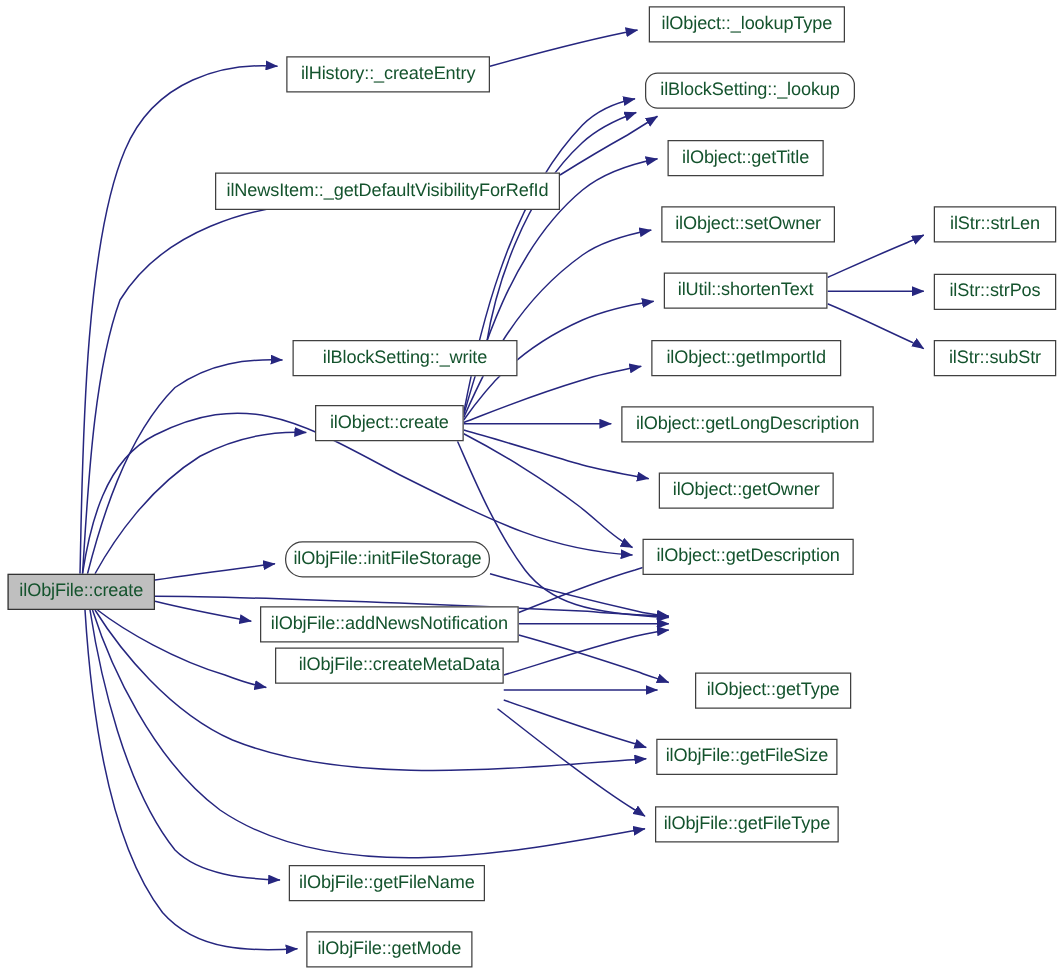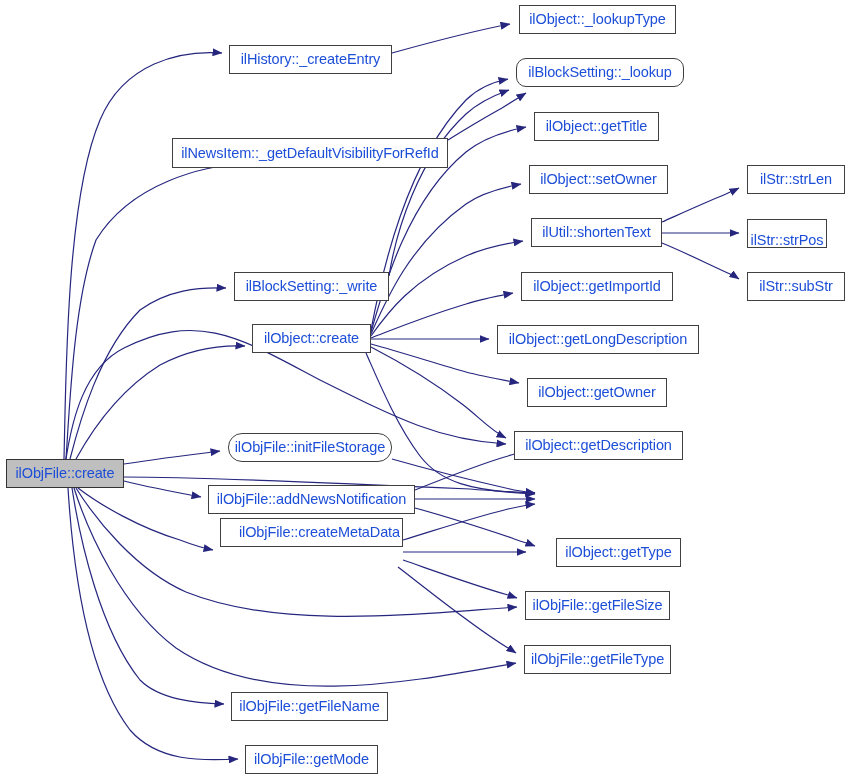--- a/index.html
+++ b/index.html
@@ -33,21 +33,21 @@
   }
   .node {
     position: absolute;
     box-sizing: border-box;
     border: 1px solid #404040;
     background: #ffffff;
     display: flex;
     align-items: center;
     justify-content: center;
     font-size: 14.5px;
-    color: #1d4ed8;
+    color: #14532d;
     line-height: 1;
     white-space: nowrap;
     letter-spacing: -0.1px;
     cursor: default;
   }
   .node.root {
     background: #bfbfbf;
     border: 1px solid #333333;
   }
   .node-label {
@@ -130,27 +130,27 @@
       </div>
       <div class="node" style="left: 531px; top: 218px; width: 131px; height: 29px;">
         <span class="node-label">ilUtil::shortenText</span>
       </div>
       <div class="node" style="left: 521px; top: 272px; width: 152px; height: 29px;">
         <span class="node-label">ilObject::getImportId</span>
       </div>
       <div class="node" style="left: 747px; top: 165px; width: 98px; height: 29px; text-align: right;">
         <span class="node-label">ilStr::strLen</span>
       </div>
-      <div class="node" style="left: 747px; top: 219px; width: 80px; height: 29px; align-items: flex-end;">
+      <div class="node" style="left: 747px; top: 219px; width: 98px; height: 29px;">
         <span class="node-label">ilStr::strPos</span>
       </div>
       <div class="node" style="left: 747px; top: 272px; width: 98px; height: 29px;">
         <span class="node-label">ilStr::subStr</span>
       </div>
-      <div class="node" style="left: 234px; top: 272px; width: 155px; height: 29px; text-align: right;">
+      <div class="node" style="left: 234px; top: 272px; width: 180px; height: 29px; text-align: right;">
         <span class="node-label">ilBlockSetting::_write</span>
       </div>
       <div class="node" style="left: 252px; top: 324px; width: 119px; height: 29px;">
         <span class="node-label">ilObject::create</span>
       </div>
       <div class="node" style="left: 497px; top: 325px; width: 202px; height: 29px;">
         <span class="node-label">ilObject::getLongDescription</span>
       </div>
       <div class="node" style="left: 527px; top: 378px; width: 140px; height: 29px;">
         <span class="node-label">ilObject::getOwner</span>

